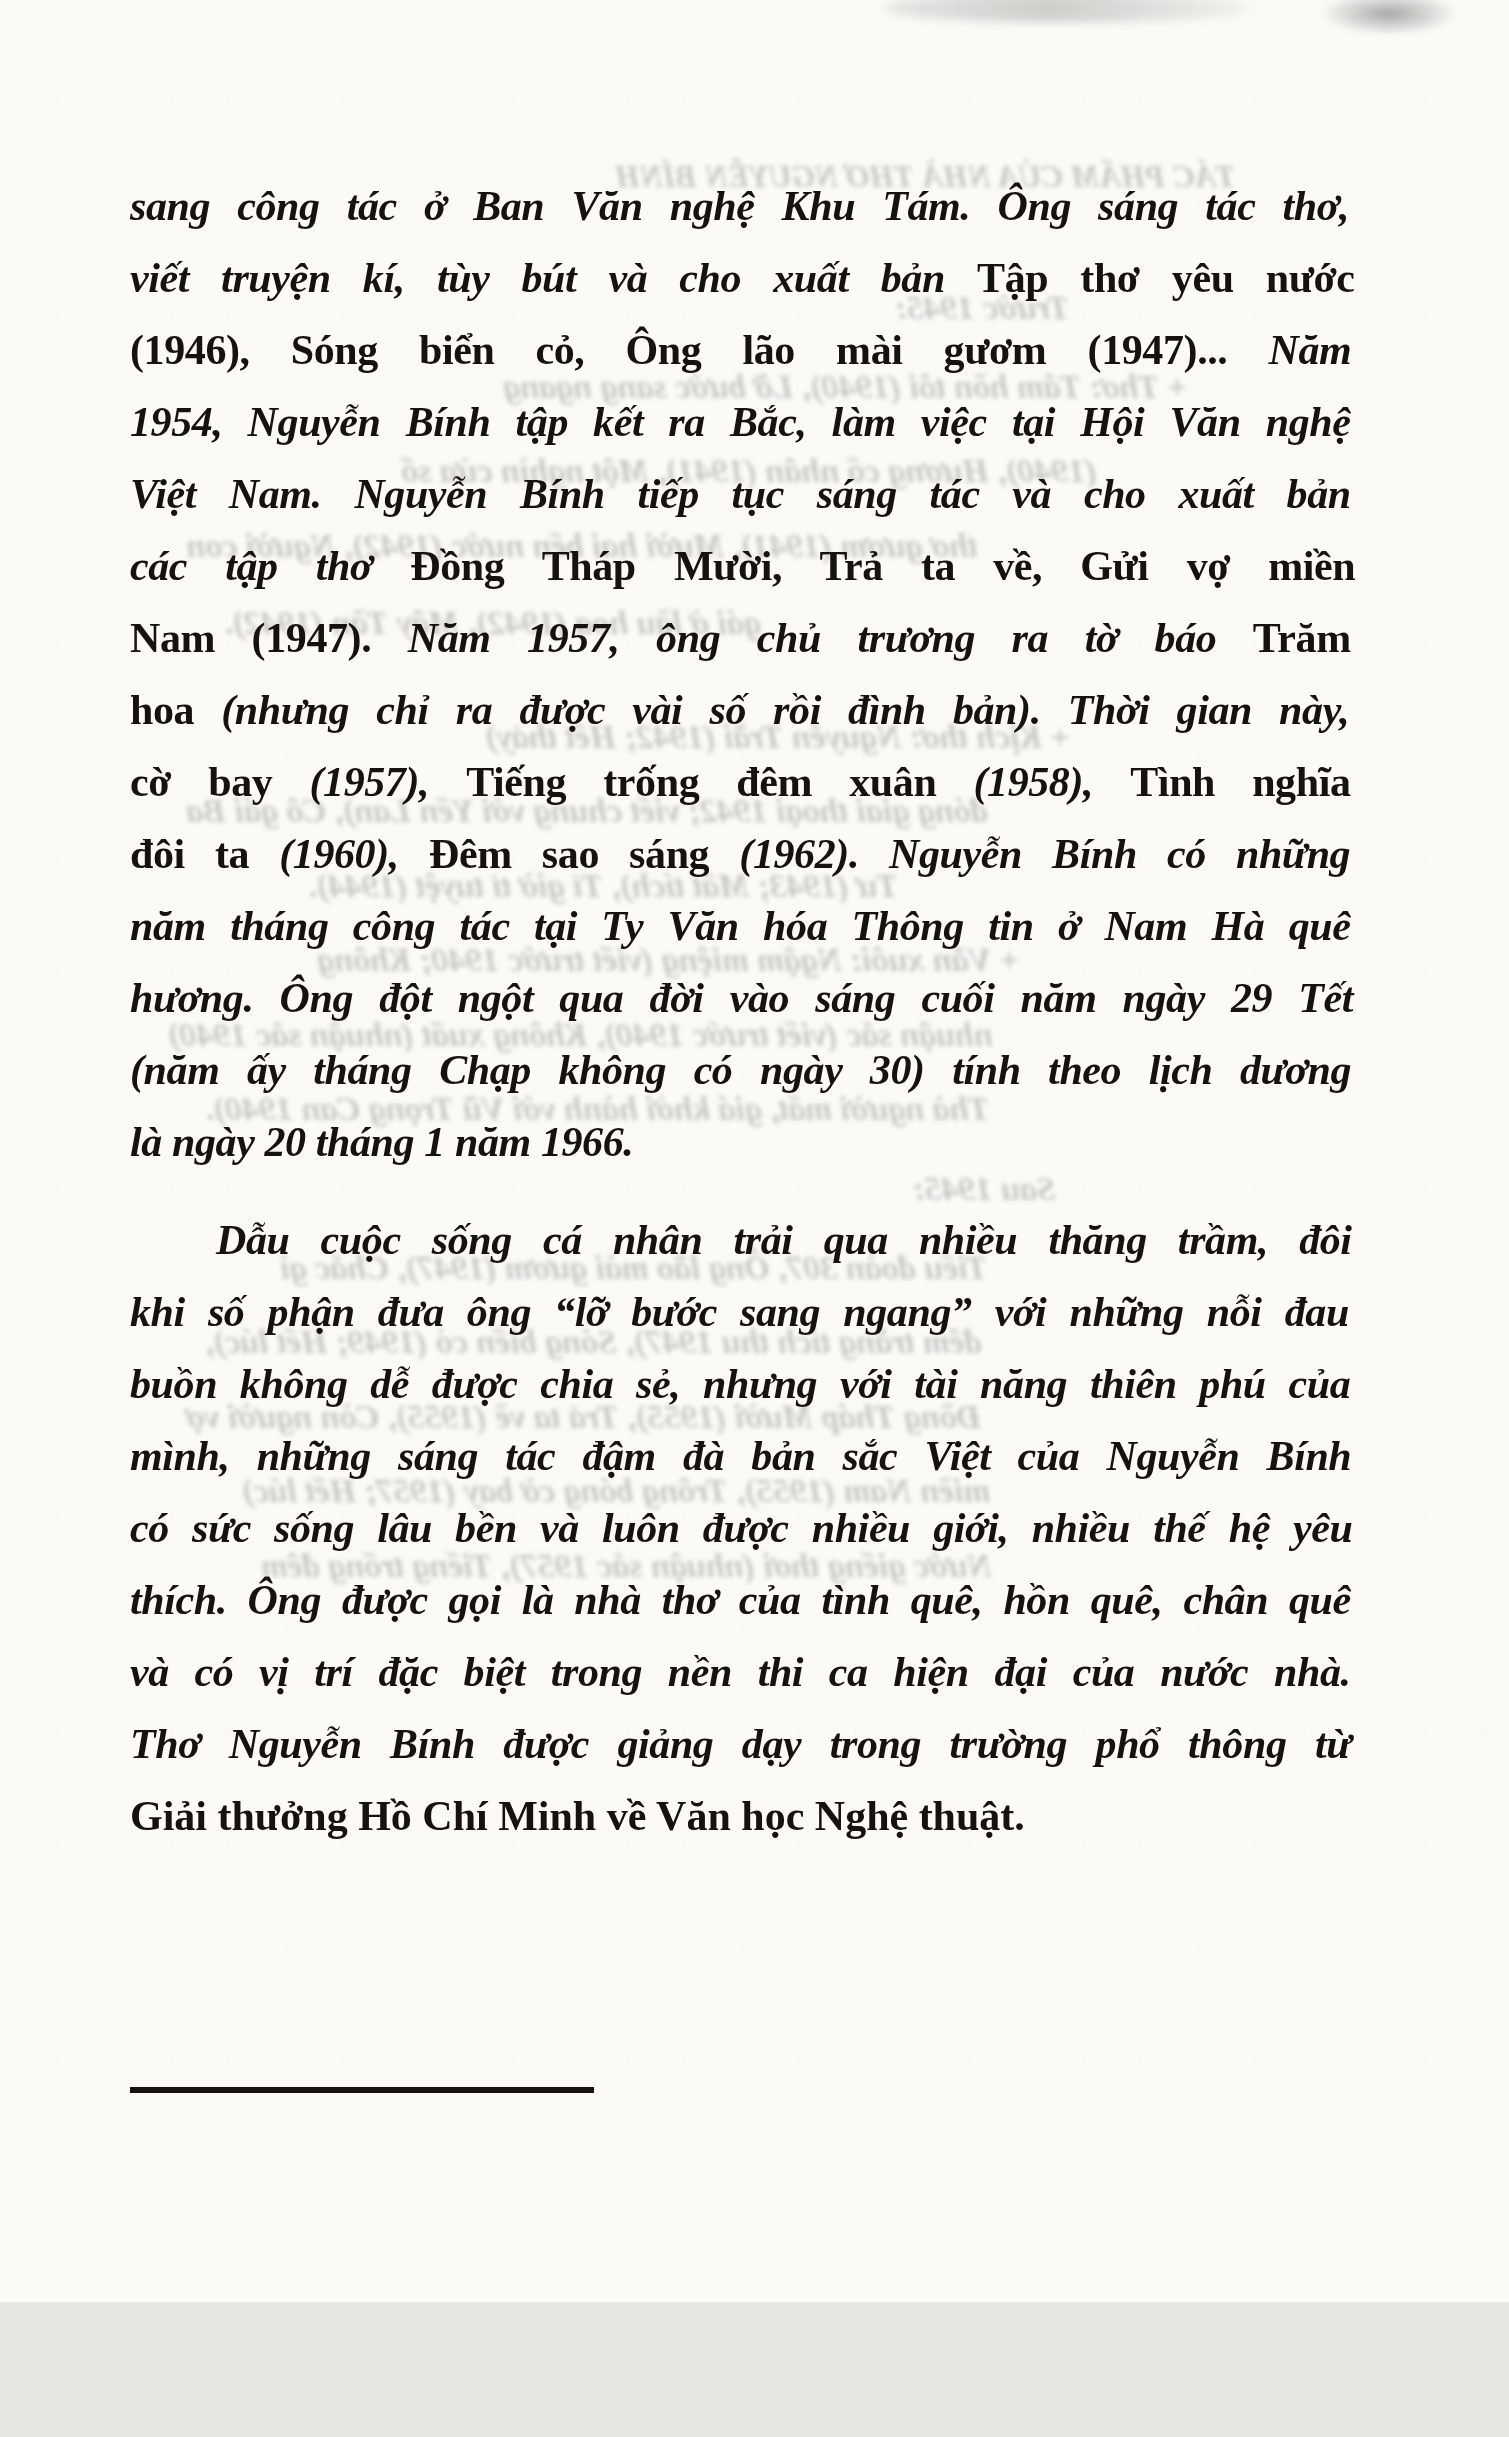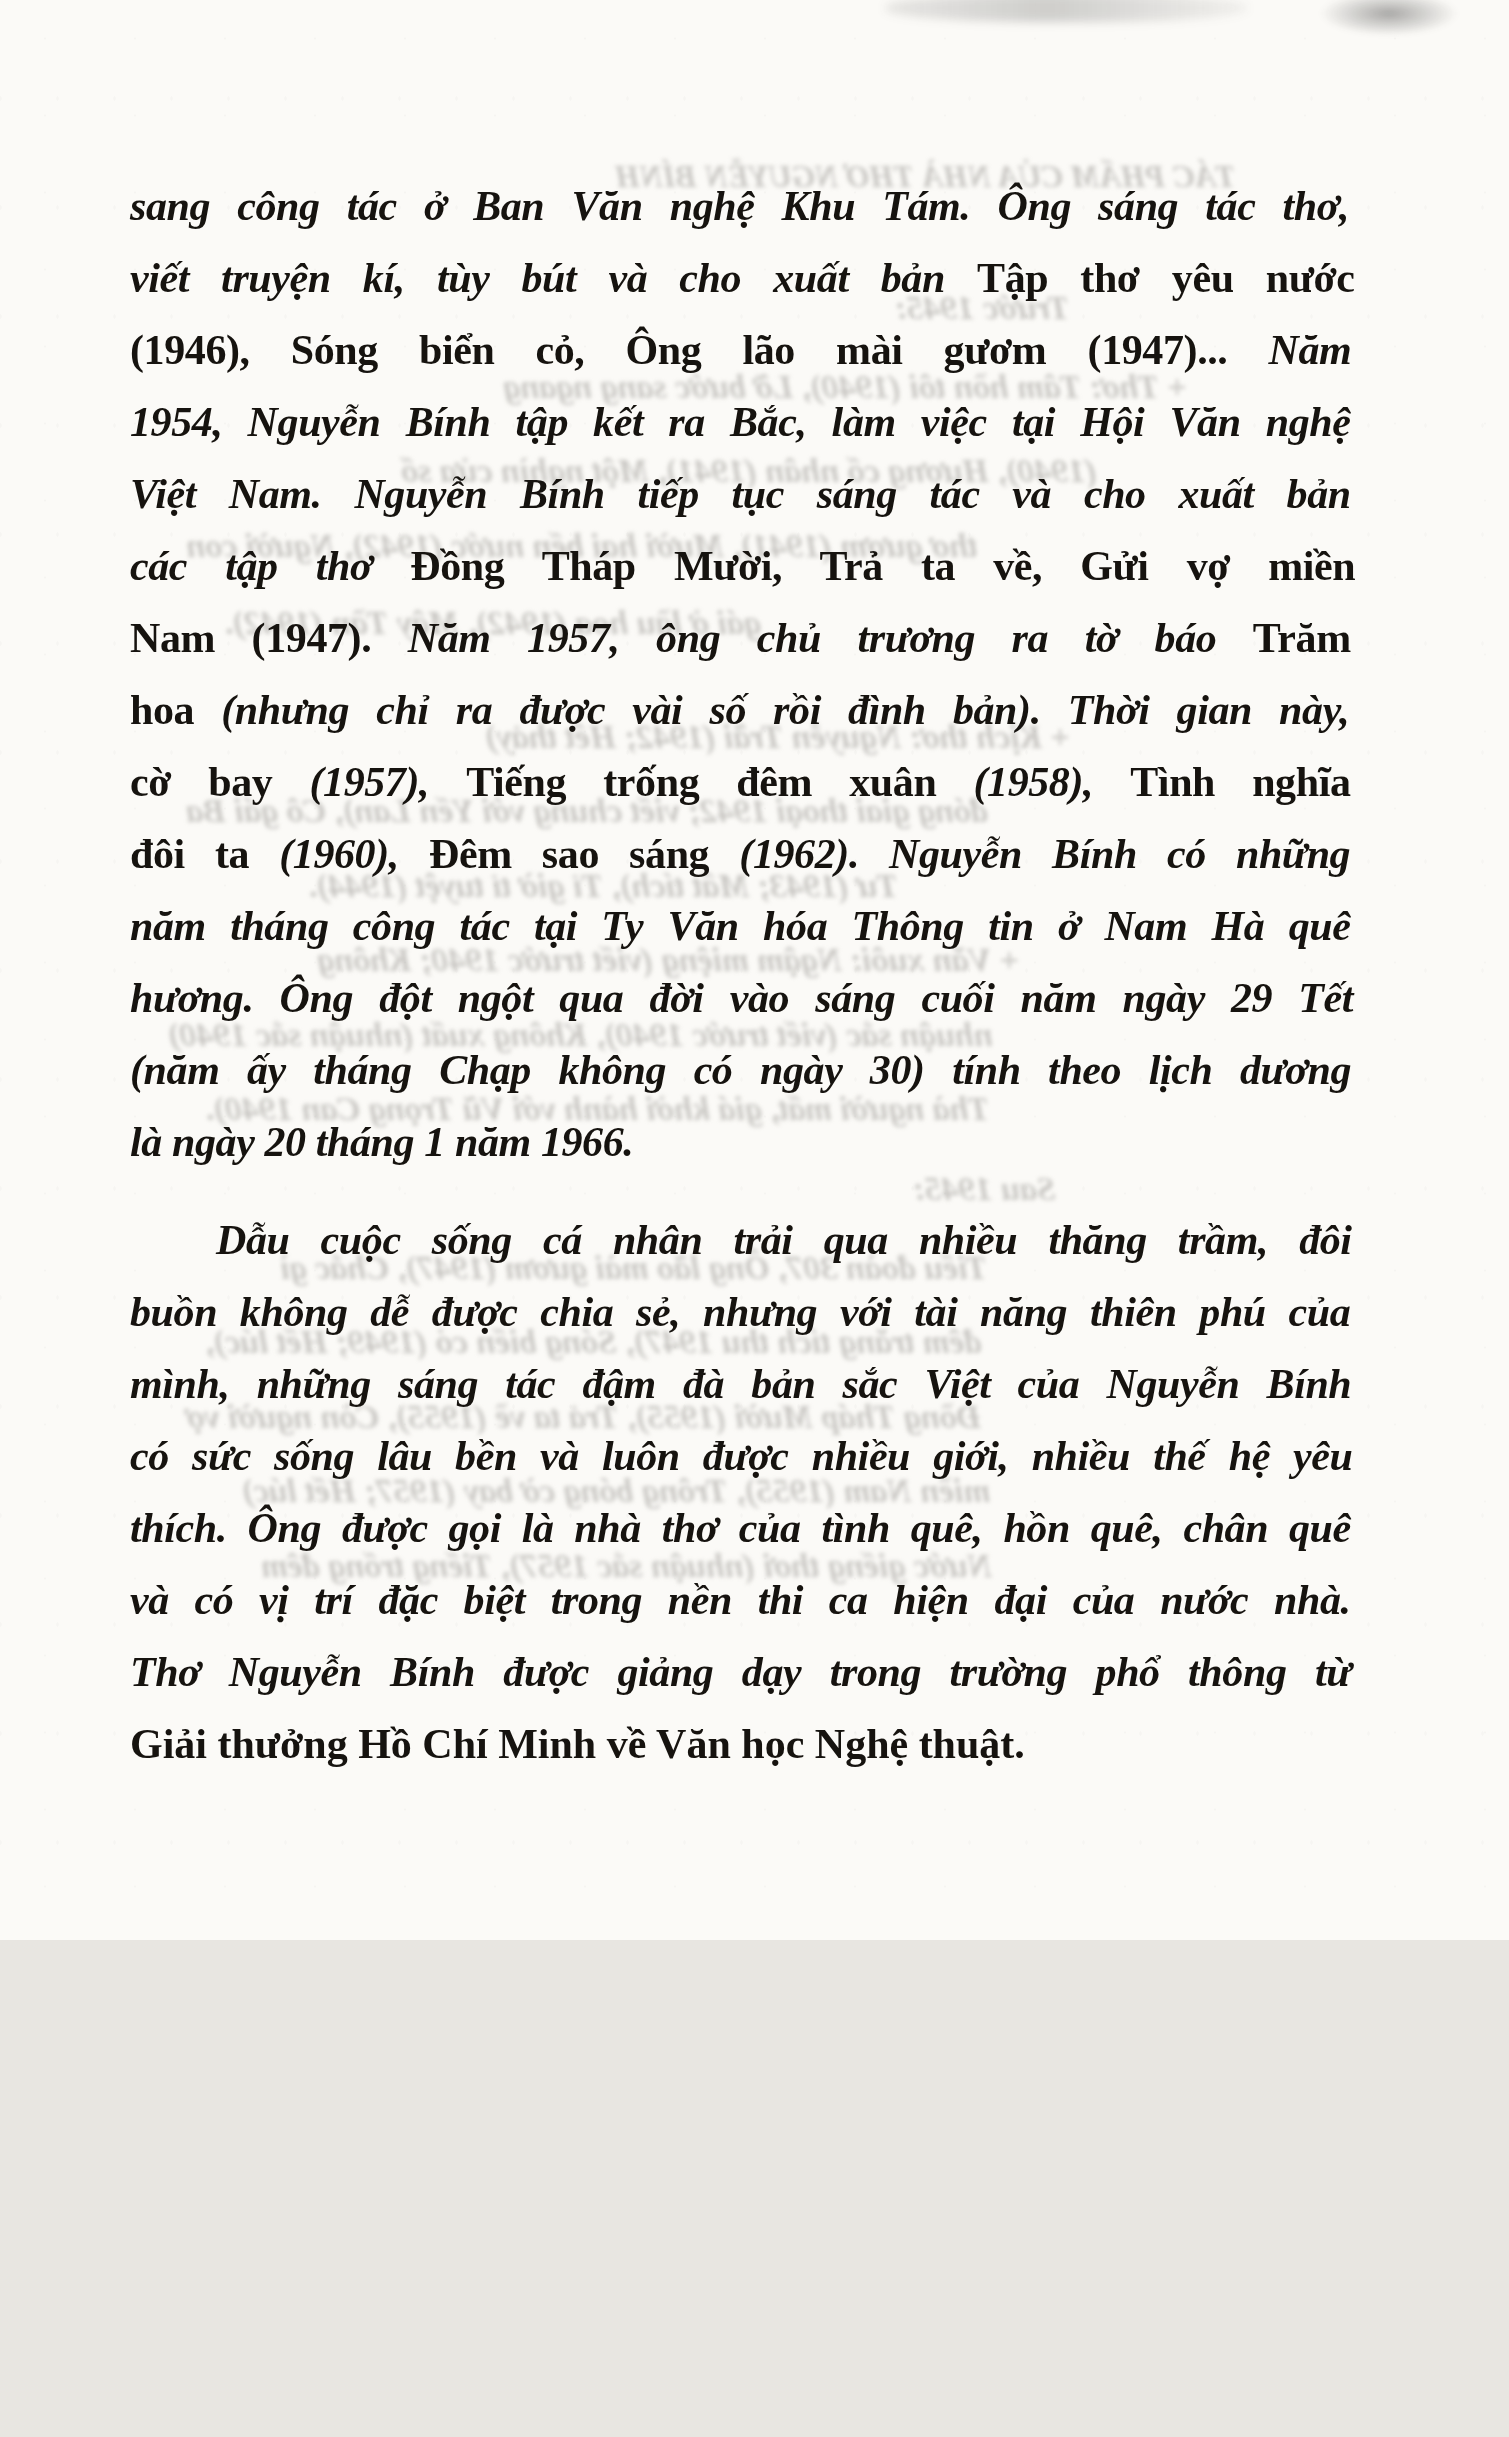--- a/index.html
+++ b/index.html
@@ -1,18 +1,18 @@
 <!DOCTYPE html>
 <html style="font-size:15px"><head>
 <meta charset="utf-8">
 <style>
   html,body{margin:0;padding:0;background:#e8e6e1;}
   .page{
     position:relative;
-    width:1510px;height:1940px;
+    width:1510px;height:2302px;
     margin:0 auto;
     background:
       radial-gradient(rgba(0,0,0,0.025) 0.9px, transparent 1.4px),
       radial-gradient(rgba(0,0,0,0.018) 0.9px, transparent 1.4px),
       #fbfaf7;
     background-size:90px 77px, 57px 109px;
     background-position:0 0, 29px 44px;
     overflow:hidden;
     font-family:"Liberation Serif", serif;
     color:#16130f;
@@ -123,20 +123,21 @@
       <div class="tline"><span class="inner" style="word-spacing: 28px;"><span class="s-i">các tập thơ </span><span class="s-r">Đồng Tháp Mười, Trả ta về, Gửi vợ miền</span></span></div>
       <div class="tline"><span class="inner" style="word-spacing: 26.4px;"><span class="s-r">Nam (1947). </span><span class="s-i">Năm 1957, ông chủ trương ra tờ báo </span><span class="s-r">Trăm</span></span></div>
       <div class="tline"><span class="inner" style="word-spacing: 17px;"><span class="s-r">hoa </span><span class="s-i">(nhưng chỉ ra được vài số rồi đình bản). Thời gian này,</span></span></div>
       <div class="tline"><span class="inner" style="word-spacing: 27px;"><span class="s-r">cờ bay </span><span class="s-i">(1957), </span><span class="s-r">Tiếng trống đêm xuân </span><span class="s-i">(1958), </span><span class="s-r">Tình nghĩa</span></span></div>
       <div class="tline"><span class="inner" style="word-spacing: 20px;"><span class="s-r">đôi ta </span><span class="s-i">(1960), </span><span class="s-r">Đêm sao sáng </span><span class="s-i">(1962). Nguyễn Bính có những</span></span></div>
       <div class="tline"><span class="inner" style="word-spacing: 14.2px;"><span class="s-i">năm tháng công tác tại Ty Văn hóa Thông tin ở Nam Hà quê</span></span></div>
       <div class="tline"><span class="inner" style="word-spacing: 16px;"><span class="s-i">hương. Ông đột ngột qua đời vào sáng cuối năm ngày 29 Tết</span></span></div>
       <div class="tline"><span class="inner" style="word-spacing: 17.4px;"><span class="s-i">(năm ấy tháng Chạp không có ngày 30) tính theo lịch dương</span></span></div>
       <div class="tline"><span class="inner"><span class="s-i">là ngày 20 tháng 1 năm 1966.</span></span></div>
       <div class="tline indent para-start"><span class="inner" style="word-spacing: 21px;"><span class="s-i">Dẫu cuộc sống cá nhân trải qua nhiều thăng trầm, đôi</span></span></div>
+      <div class="tline"><span class="inner" style="word-spacing: 13px;"><span class="s-i">khi số phận đưa ông “lỡ bước sang ngang” với những nỗi đau</span></span></div>
       <div class="tline"><span class="inner" style="word-spacing: 12.6px;"><span class="s-i">buồn không dễ được chia sẻ, nhưng với tài năng thiên phú của</span></span></div>
       <div class="tline"><span class="inner" style="word-spacing: 17px;"><span class="s-i">mình, những sáng tác đậm đà bản sắc Việt của Nguyễn Bính</span></span></div>
       <div class="tline"><span class="inner" style="word-spacing: 13px;"><span class="s-i">có sức sống lâu bền và luôn được nhiều giới, nhiều thế hệ yêu</span></span></div>
       <div class="tline"><span class="inner" style="word-spacing: 10.7px;"><span class="s-i">thích. Ông được gọi là nhà thơ của tình quê, hồn quê, chân quê</span></span></div>
       <div class="tline"><span class="inner" style="word-spacing: 15.6px;"><span class="s-i">và có vị trí đặc biệt trong nền thi ca hiện đại của nước nhà.</span></span></div>
       <div class="tline"><span class="inner" style="word-spacing: 18.3px;"><span class="s-i">Thơ Nguyễn Bính được giảng dạy trong trường phổ thông từ</span></span></div>
       <div class="tline"><span class="inner"><span class="s-b">Giải thưởng Hồ Chí Minh về Văn học Nghệ thuật.</span></span></div>
     </main>
 
   <div class="footnote">

